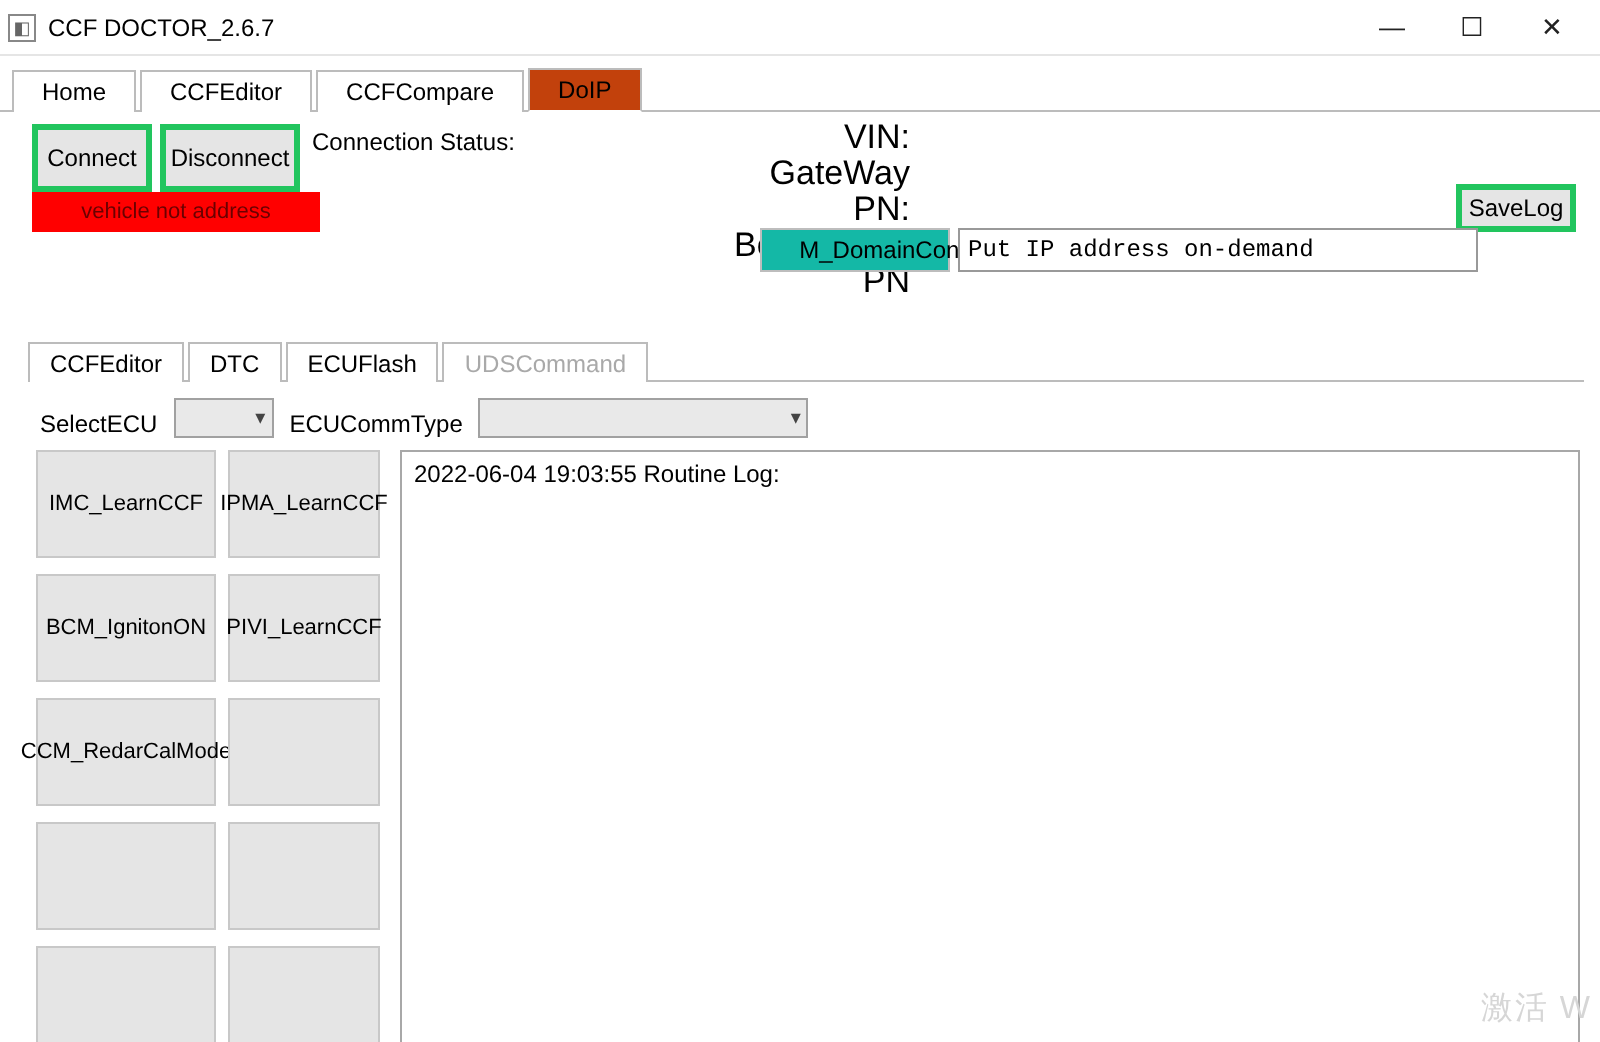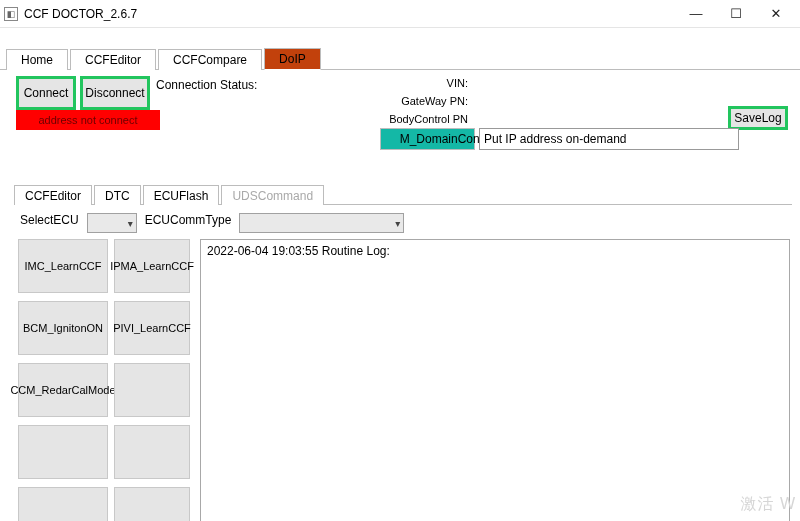--- a/index.html
+++ b/index.html
@@ -37,21 +37,21 @@
     display: inline-flex; align-items: center; justify-content: center;
     font-size: 13px; color:#222;
     cursor: default;
   }
   
   .maintabs {
     display: flex;
     align-items: flex-end;
     border-bottom: 1px solid #bcbcbc;
     padding-left: 6px;
-    margin-top: 20px;
+    margin-top: 6px;
     height: 22px;
   }
   .maintab {
     border: 1px solid #bcbcbc;
     border-bottom: none;
     padding: 3px 14px 3px 14px;
     margin-right: 2px;
     background: #fff;
     position: relative;
     top: 1px;
@@ -82,23 +82,23 @@
     font-size: 12px;
     cursor: default;
   }
   .conn-label-area {
     padding: 4px 0 0 6px;
     flex: 0 0 auto;
     width: 260px;
   }
   .info-labels {
     position: absolute;
-    left: 380px;
+    left: 367px;
     top: 4px;
-    font-size: 11px;
+    font-size: 17px;
     line-height: 18px;
   }
   .info-labels .row { display:flex; }
   .info-labels .lab { width: 92px; text-align: right; padding-right: 4px; }
   .savelog {
     position:absolute;
     right: 12px;
     top: 36px;
   }
   .savelog .gray-btn { width:60px; height:24px; }
@@ -119,21 +119,21 @@
   .domain-btn {
     background:#14b8a6; border:1px solid #bdbdbd;
     width:95px; height:22px;
     display:inline-flex; align-items:center; justify-content:center;
     font-size:12px; margin-right:4px;
     cursor:default;
     padding-left:31px;
   }
   .ip-input {
     border:1px solid #999; height:22px; width:260px;
-    padding:0 4px; font-size:12px; font-family:Liberation Sans, sans-serif;
+    padding:0 4px; font-size:12px; font-family:Liberation Mono, monospace;
   }
   
   .subtabs {
     display:flex;
     border-bottom:1px solid #bcbcbc;
     margin: 36px 8px 0 14px;
     height: 21px;
   }
   .subtab {
     border:1px solid #bcbcbc;
@@ -142,21 +142,21 @@
     margin-right:2px;
     background:#fff;
     position:relative; top:1px;
     font-size:12px;
     cursor:default;
   }
   .subtab.active { border-bottom:1px solid #fff; }
   .subtab.disabled { color:#a9a9a9; }
   
   .selectrow {
-    display:flex; align-items:flex-start;
+    display:flex; align-items:flex-end;
     padding: 8px 0 6px 20px;
     gap: 8px;
   }
   .sel-label { font-size:12px; }
   .combo {
     border:1px solid #a1a1a1;
     height:20px; background:#e9e9e9;
     display:inline-flex; align-items:center; justify-content:flex-end;
     padding: 0 3px 0 6px;
     font-size:11px;
@@ -224,21 +224,21 @@
 <div class="toprow">
   <div class="conn-buttons">
     <div class="gray-btn">Connect</div>
     <div class="gray-btn" style="width:70px">Disconnect</div>
   </div>
   <div class="conn-label-area">
     <span>Connection Status:</span>
     <span></span>
   </div>
 
-  <div class="redbar">address not connect</div>
+  <div class="redbar">vehicle not address</div>
 
   <div class="info-labels">
     <div class="row">
         <span class="lab">VIN:</span>
         <span></span>
       </div>
     <div class="row">
         <span class="lab">GateWay PN:</span>
         <span></span>
       </div>

